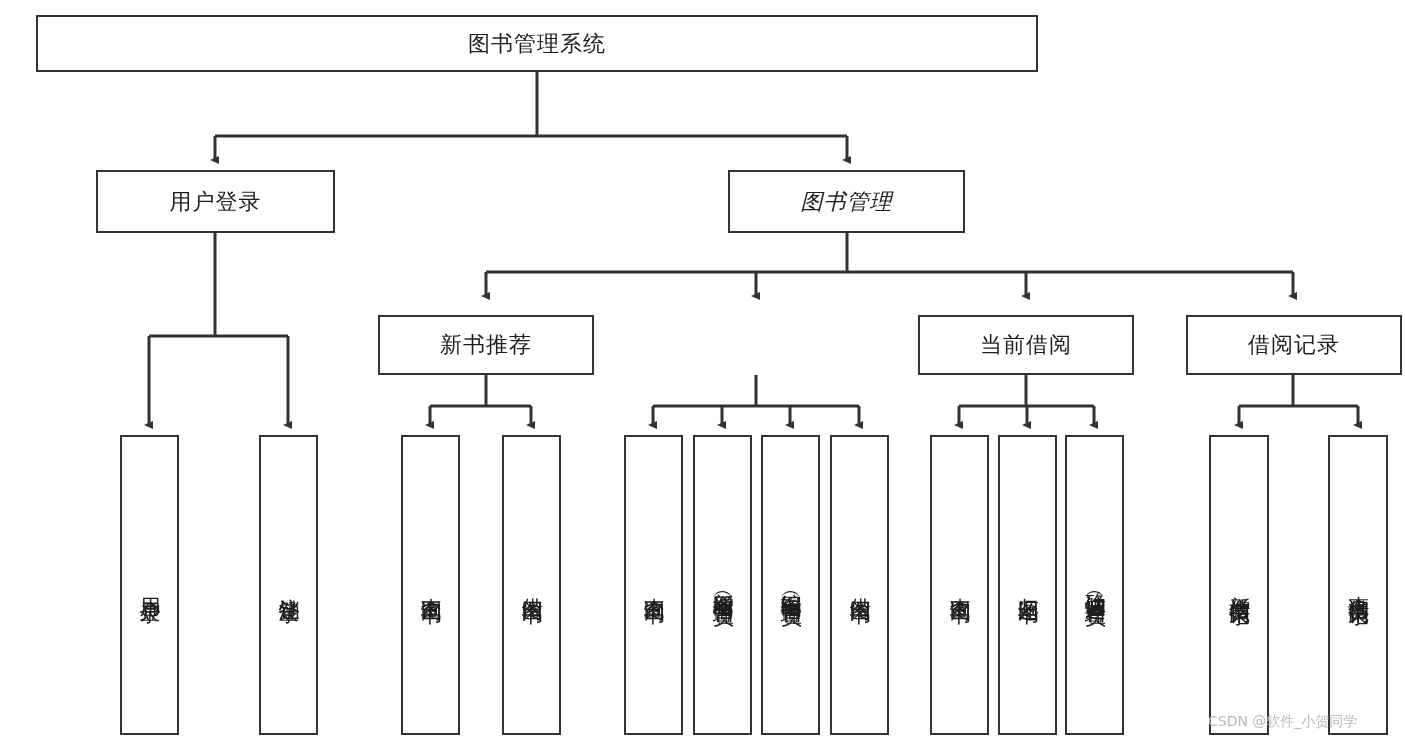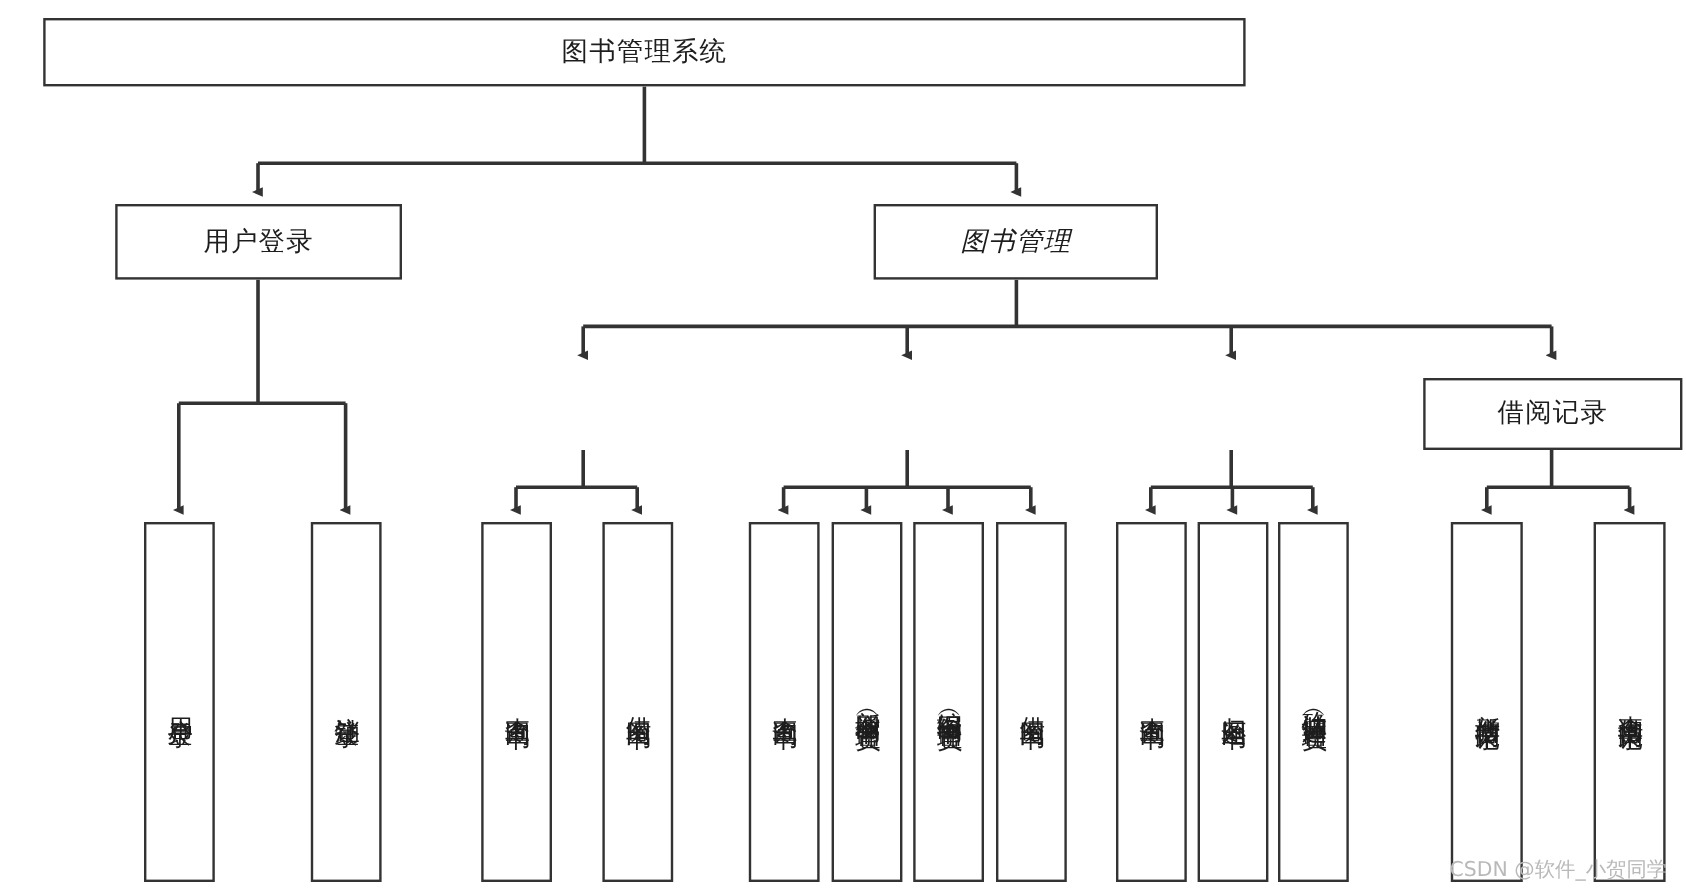--- a/index.html
+++ b/index.html
@@ -55,21 +55,21 @@
     writing-mode: vertical-rl;
     text-orientation: upright;
     font-size: 21px;
     line-height: 1.12;
     letter-spacing: 2px;
   }
   #watermark {
     position: absolute;
     left: 1192px;
     top: 713px;
-    font-size: 17px;
+    font-size: 14px;
     color: #b9b9b9;
     white-space: nowrap;
     z-index: 5;
     font-family: "DejaVu Sans", "Liberation Sans", sans-serif;
   }
 </style>
 </head>
 <body>
 
 <div id="diagram-root">
@@ -128,20 +128,26 @@
     <span class="node-label">图书管理系统</span>
   </div>
 
   <div class="node horizontal" style="left:80px; top:170px; width:239px; height:63px;">
     <span class="node-label">用户登录</span>
   </div>
   <div class="node horizontal" style="left:712px; top:170px; width:237px; height:63px;font-style:italic;">
     <span class="node-label">图书管理</span>
   </div>
 
+  <div class="node horizontal" style="left:362px; top:315px; width:216px; height:60px;">
+    <span class="node-label">新书推荐</span>
+  </div>
+  <div class="node horizontal" style="left:902px; top:315px; width:216px; height:60px;">
+    <span class="node-label">当前借阅</span>
+  </div>
   <div class="node horizontal" style="left:1170px; top:315px; width:216px; height:60px;">
     <span class="node-label">借阅记录</span>
   </div>
 
   <div class="node vertical" style="left:104px; top:435px; width:59px; height:300px;">
     <span class="node-label">用户登录</span>
   </div>
   <div class="node vertical" style="left:243px; top:435px; width:59px; height:300px;">
     <span class="node-label">注销登录</span>
   </div>

